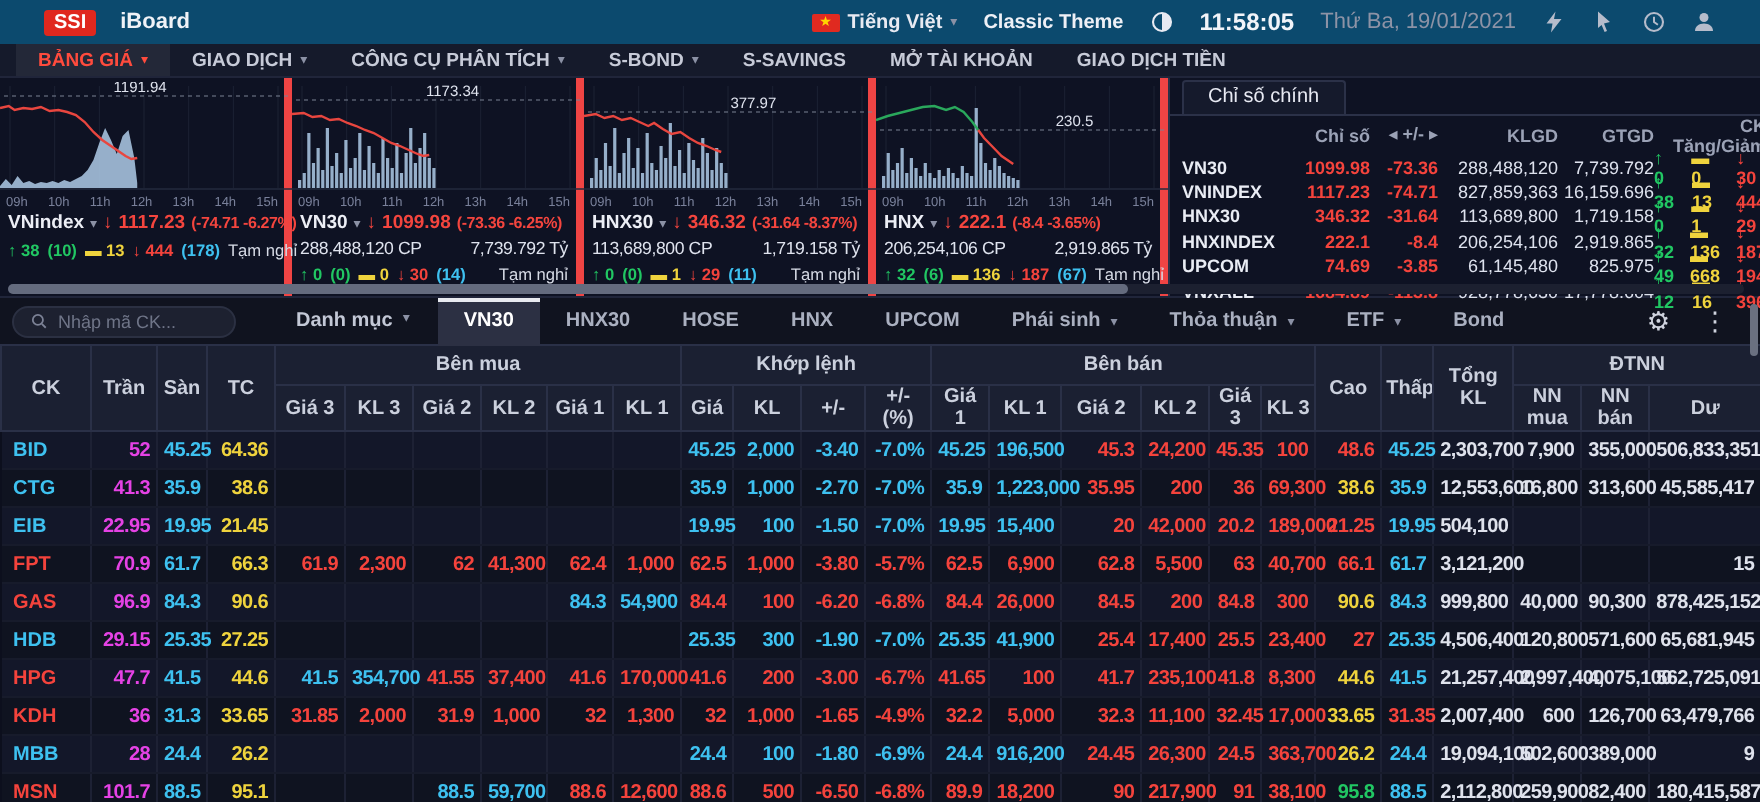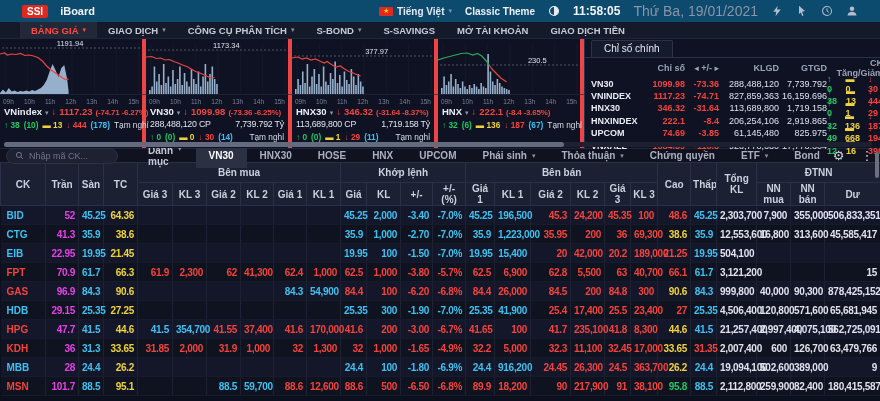--- a/index.html
+++ b/index.html
@@ -8,25 +8,25 @@
   
   .topbar{height:22px;background:#0c4a6e;display:flex;align-items:center;padding:0 22px}
   .logo{background:#e0281e;color:#fff;font-weight:700;font-size:10px;padding:1px 5px;border-radius:2px;margin-right:12px}
   .appname{font-weight:700;font-size:11px;color:#f0f2f7}
   .tb-right{margin-left:auto;display:flex;align-items:center;gap:13px;font-size:10px}
   .flag{width:14px;height:9px;background:#e02a20;display:inline-flex;align-items:center;justify-content:center;color:#ffd500;font-size:7px;border-radius:1px}
   .lang{display:flex;align-items:center;gap:4px;font-weight:700;color:#e8eaf2;cursor:pointer}
   .crt{font-size:7px;color:#8b91a5}
   .theme{font-weight:700;color:#eef0f6}
   .time{font-weight:700;font-size:12px;color:#f2f4f9}
-  .date{color:#8d93a6;font-size:14px}
+  .date{color:#8d93a6;font-size:11px}
   .tbi{color:#aeb4c4;display:inline-flex;align-items:center}
   .tbi svg{width:12px;height:12px}
   
-  .menubar{height:16px;background:#151a2b;display:flex;align-items:stretch;padding:0 20px;font-size:9.5px;font-weight:700;color:#c7cbd8}
+  .menubar{height:16px;background:#151a2b;display:flex;align-items:stretch;padding:0 8px;font-size:9.5px;font-weight:700;color:#c7cbd8}
   .mi{display:flex;align-items:center;gap:4px;padding:0 11px;cursor:pointer;white-space:nowrap}
   .mi.act{background:#232838;color:#ff4b3d}
   .mi.act .crt{color:#ff4b3d}
   
   .strip{position:relative;height:110px;background:#0e1223;border-top:1px solid #20253a;display:flex}
   .cpanel{width:146px;border-right:4px solid #ef4444;padding-top:2px;flex:none}
   .cpanel svg{display:block}
   .axis{display:flex;justify-content:space-between;padding:0 3px;font-size:6.5px;color:#79809a;height:9px;line-height:9px}
   .crow1{display:flex;align-items:baseline;padding:0 4px;height:13px;font-size:9.5px;font-weight:700;color:#eceef5;gap:3px;white-space:nowrap}
   .crow1 .dnv{color:#f4453e}
@@ -45,21 +45,21 @@
   .idx-name{color:#e9ecf4;font-weight:700}
   .idx-kl{color:#dde1ed;font-weight:400}
   .brd{display:flex;justify-content:flex-end;gap:8px}
   
   .ce{color:#e542e5}.fl{color:#3ec1f0}.re{color:#efd33d}.up{color:#21c763}.dn{color:#f4433c}.wh{color:#dfe2ec}
   
   .hs-track{position:absolute;left:4px;right:8px;bottom:1px;height:5px;background:#1c2030;border-radius:3px}
   .hs-thumb{width:560px;height:5px;background:#646b7e;border-radius:3px}
   .vs-thumb{position:absolute;right:1px;top:152px;width:4px;height:26px;background:#6a7080;border-radius:2px;z-index:9}
   
-  .tabbar{height:14px;background:#10131f;display:flex;align-items:center;padding:0 6px;border-top:1px solid #20253a}
+  .tabbar{height:24px;background:#10131f;display:flex;align-items:center;padding:0 6px;border-top:1px solid #20253a}
   .spill{display:flex;align-items:center;gap:5px;width:112px;height:16px;background:#1d2130;border:1px solid #2b3042;border-radius:9px;padding:0 8px;margin-right:16px;flex:none}
   .spill svg{width:9px;height:9px;flex:none}
   .spill input{background:transparent;border:none;outline:none;color:#cdd2de;font-size:9px;width:100%}
   .spill input::placeholder{color:#6f7588}
   .watch{font-size:10px;font-weight:700;color:#c3c8d6;display:flex;gap:5px;padding:0 14px;cursor:pointer}
   .tab{height:24px;display:flex;align-items:center;gap:5px;padding:0 13px;font-size:10px;font-weight:700;color:#aab0c0;cursor:pointer;white-space:nowrap}
   .tab.act{background:#2c3043;color:#fff;box-shadow:inset 0 2px 0 #e8eaf0}
   .tbar-ic{margin-left:auto;display:flex;align-items:center;gap:16px;padding-right:10px;color:#cfd3de;font-size:13px}
   .tbar-ic span{cursor:pointer}
   
@@ -386,20 +386,24 @@
           <span>14h</span>
           <span>15h</span>
         </div>
         <div class="crow1">
           <span>HNX</span>
           <span class="crt">▾</span>
           <span class="dnv">↓</span>
           <span class="dnv">222.1</span>
           <span class="chgtxt">(-8.4 -3.65%)</span>
         </div>
+        <div class="crow2">
+          <span>206,254,106 CP</span>
+          <span>2,919.865 Tỷ</span>
+        </div>
         <div class="crow3">
           <span class="up">↑ 32</span>
           <span class="up">(6)</span>
           <span class="re">▬ 136</span>
           <span class="dn">↓ 187</span>
           <span class="fl">(67)</span>
           <span class="sess">Tạm nghỉ</span>
         </div>
       </div>
     </div>
@@ -525,23 +529,20 @@
       <div class="tab">
         <span>UPCOM</span>
       </div>
       <div class="tab">
         <span>Phái sinh</span>
         <span class="crt">▾</span>
       </div>
       <div class="tab">
         <span>Thỏa thuận</span>
         <span class="crt">▾</span>
-      </div>
-      <div class="tab">
-        <span>Chứng quyền</span>
       </div>
       <div class="tab">
         <span>ETF</span>
         <span class="crt">▾</span>
       </div>
       <div class="tab">
         <span>Bond</span>
       </div>
     </div>
   <div class="tbar-ic">

